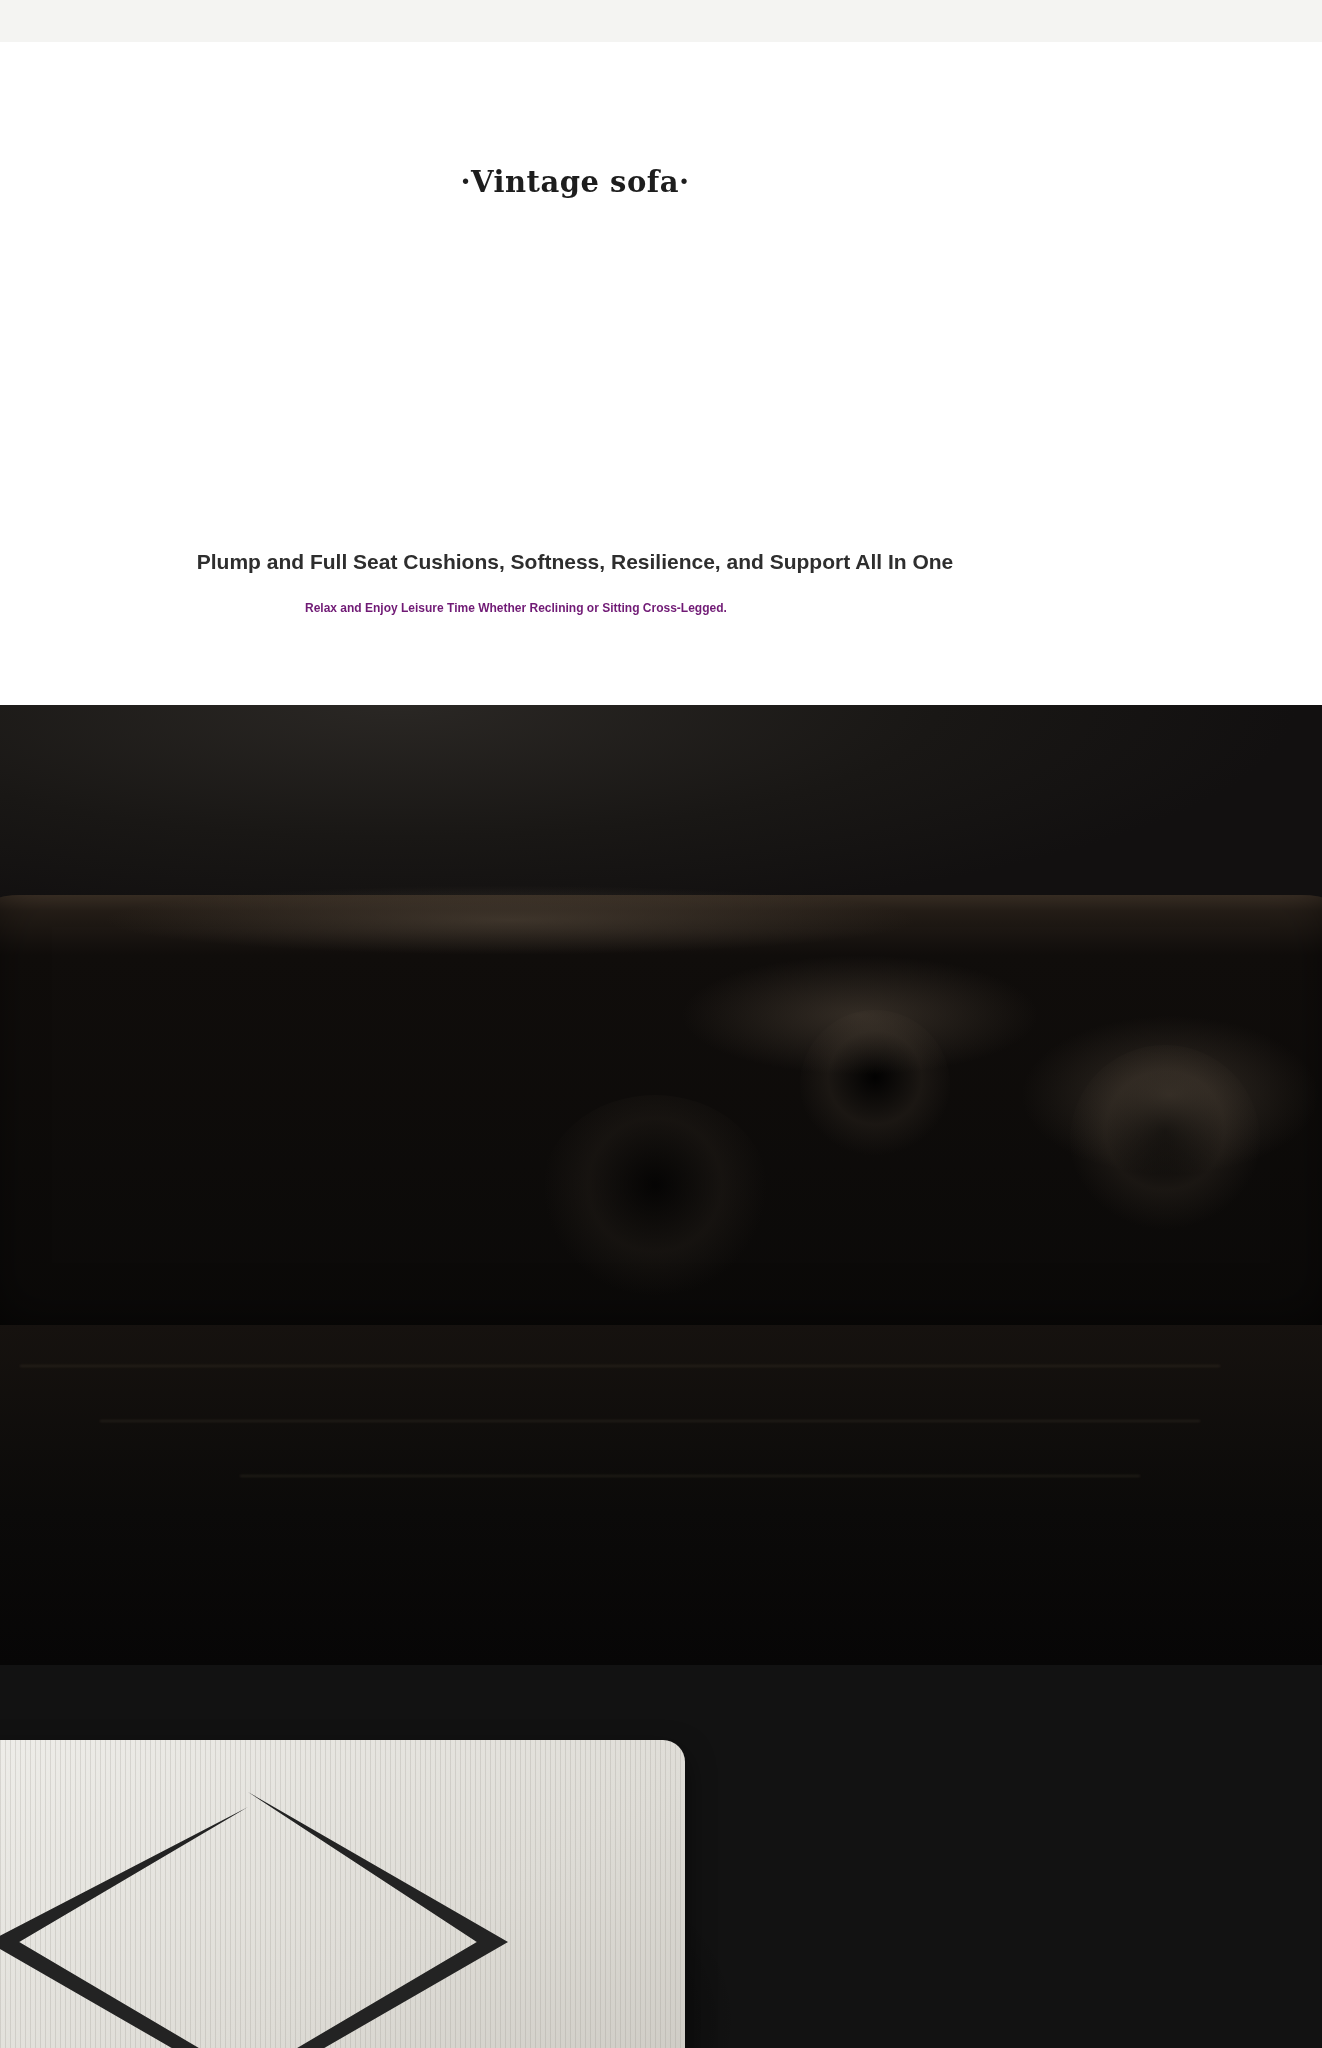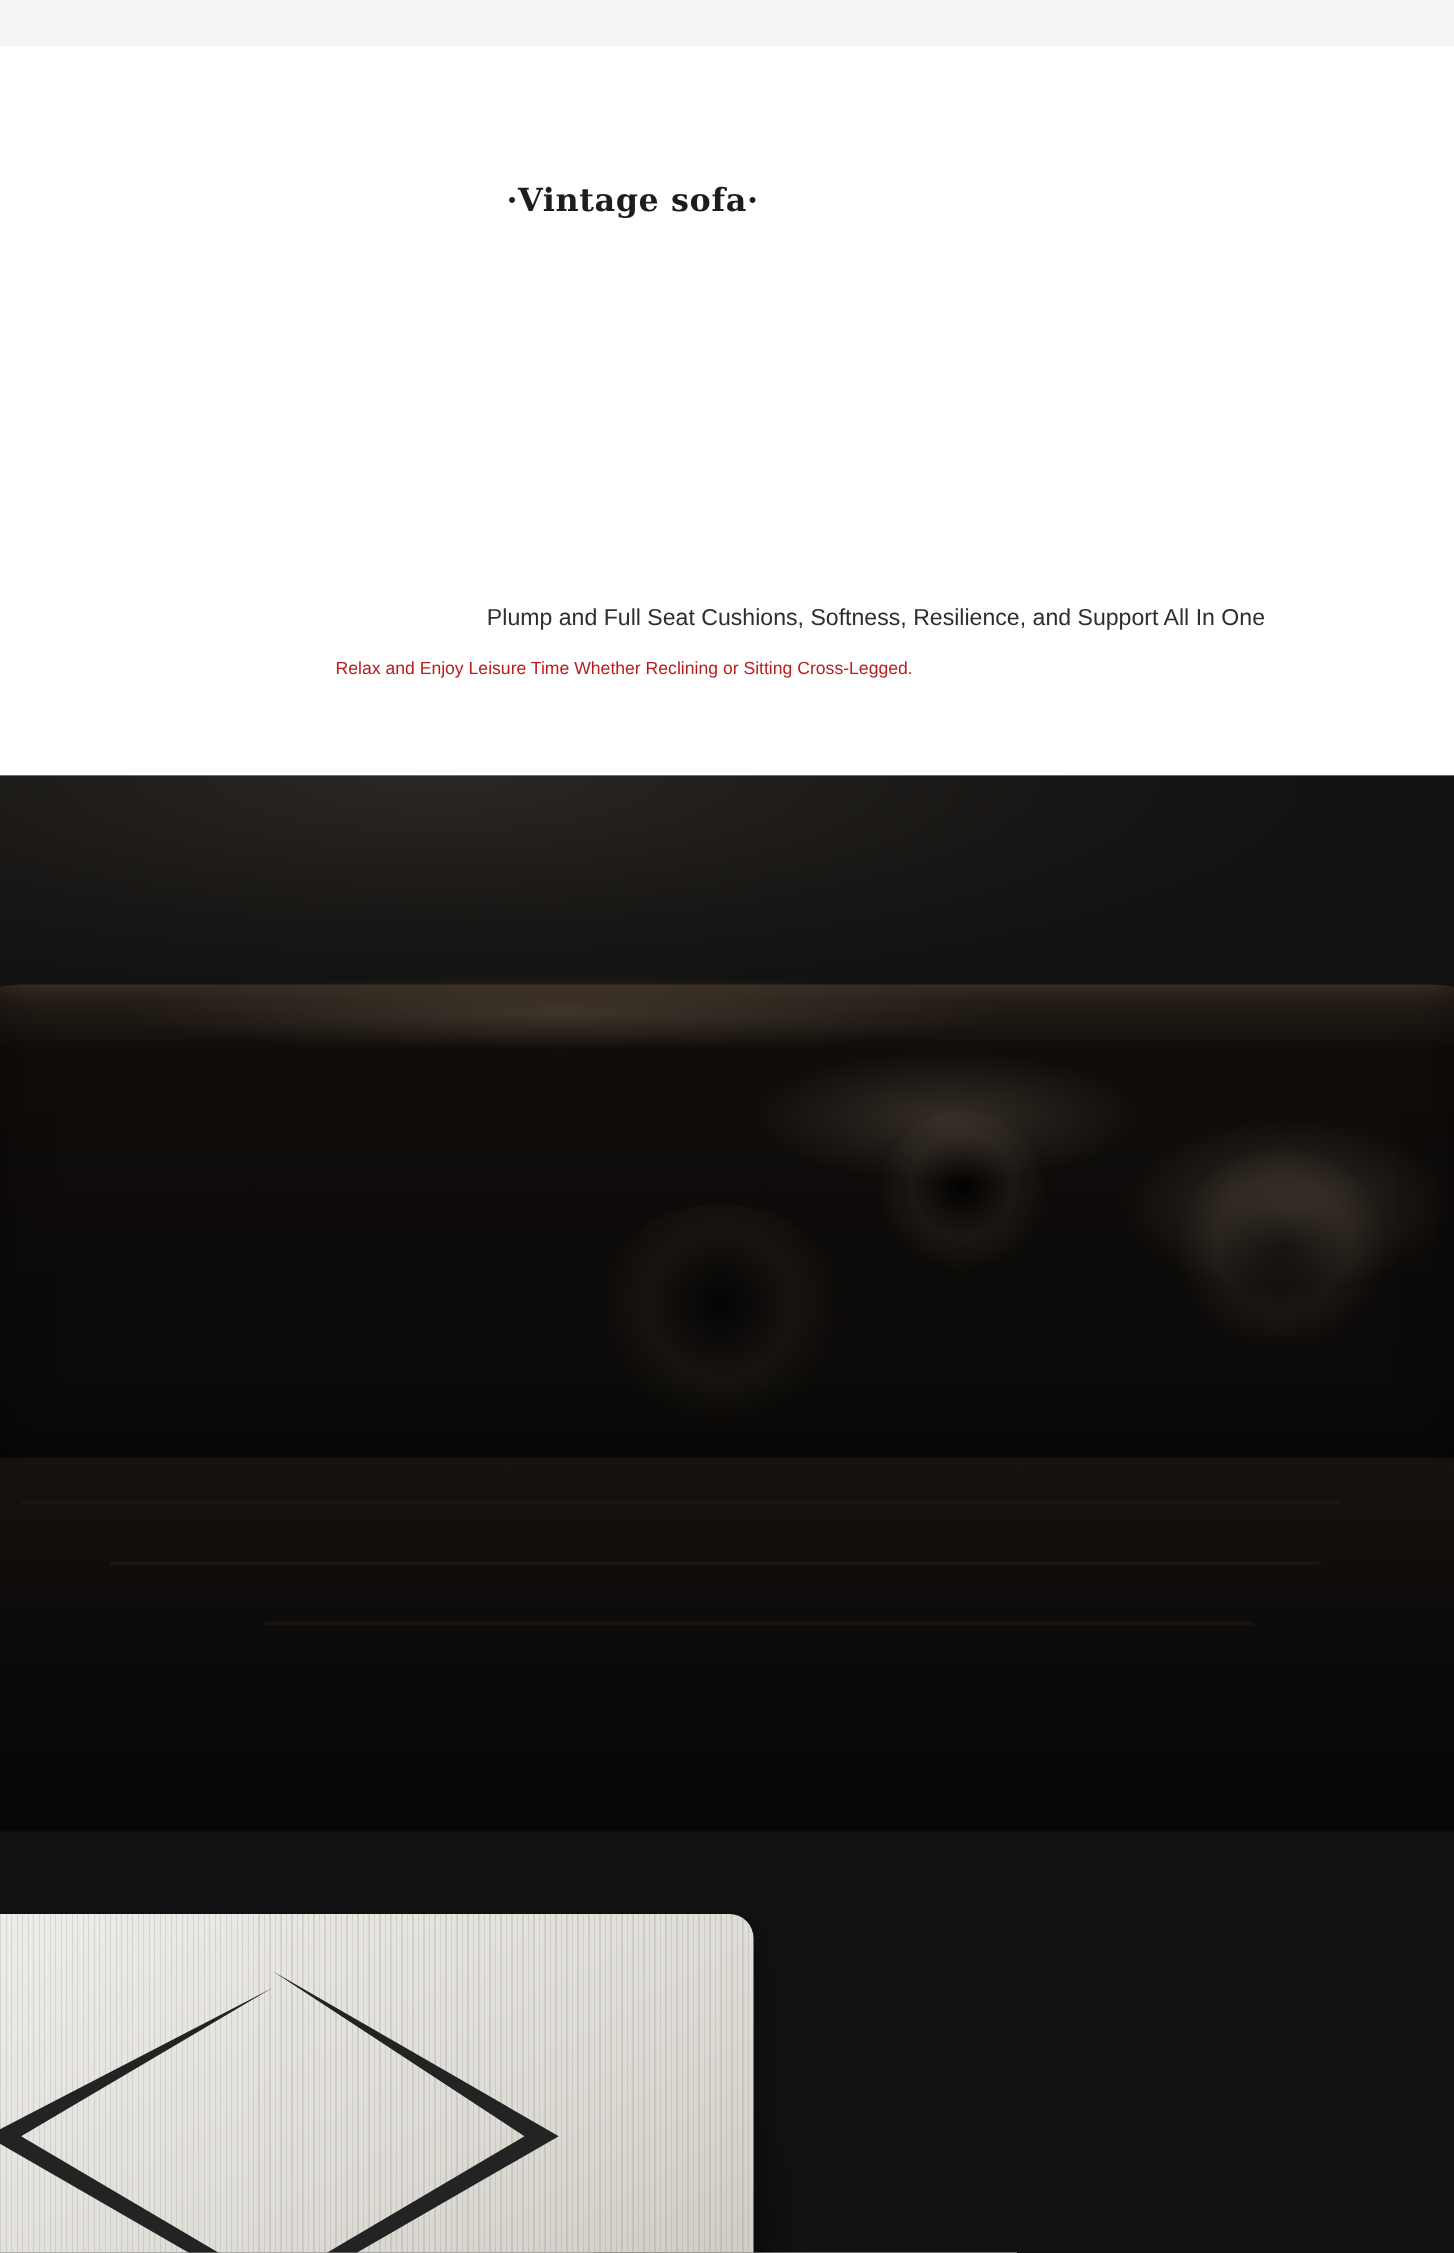--- a/index.html
+++ b/index.html
@@ -56,34 +56,34 @@
     font-size: 40px;
     line-height: 57px;
     font-weight: 700;
     color: #2b2b2b;
     letter-spacing: -0.2px;
   }
   .subhead {
     position: absolute;
     left: 0; right: 0;
     top: 508px;
-    text-align: right;
+    text-align: center;
     font-size: 21px;
-    font-weight: 400;
+    font-weight: 700;
     color: #2e2e2e;
   }
   .subhead2 {
     position: absolute;
     left: 305px;
     top: 555px;
     width: 620px;
-    font-size: 16px;
+    font-size: 12px;
     line-height: 23px;
-    font-weight: 400;
-    color: #b91c1c;
+    font-weight: 700;
+    color: #701a75;
   }
 
   
   .photo {
     position: absolute;
     left: 0;
     top: 705px;
     width: 1322px;
     height: 1343px;
     overflow: hidden;

